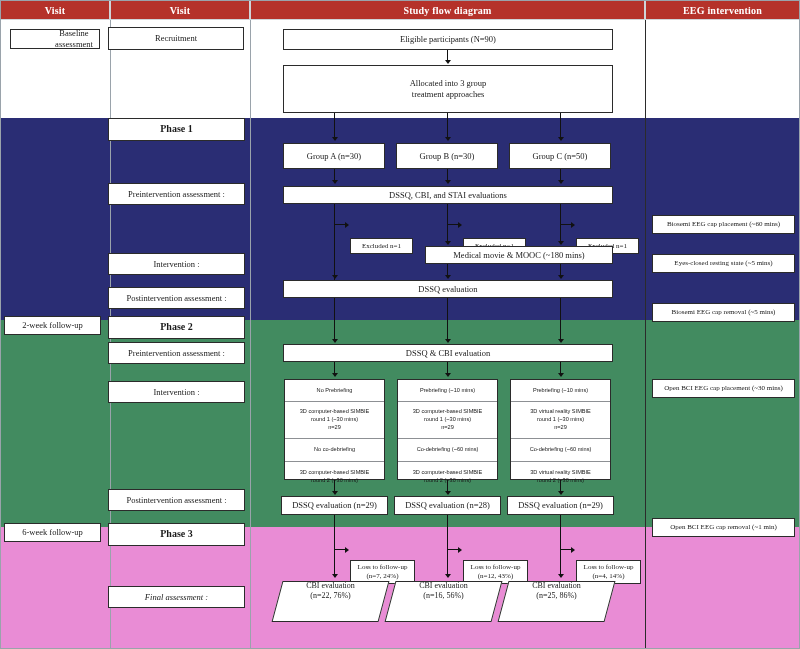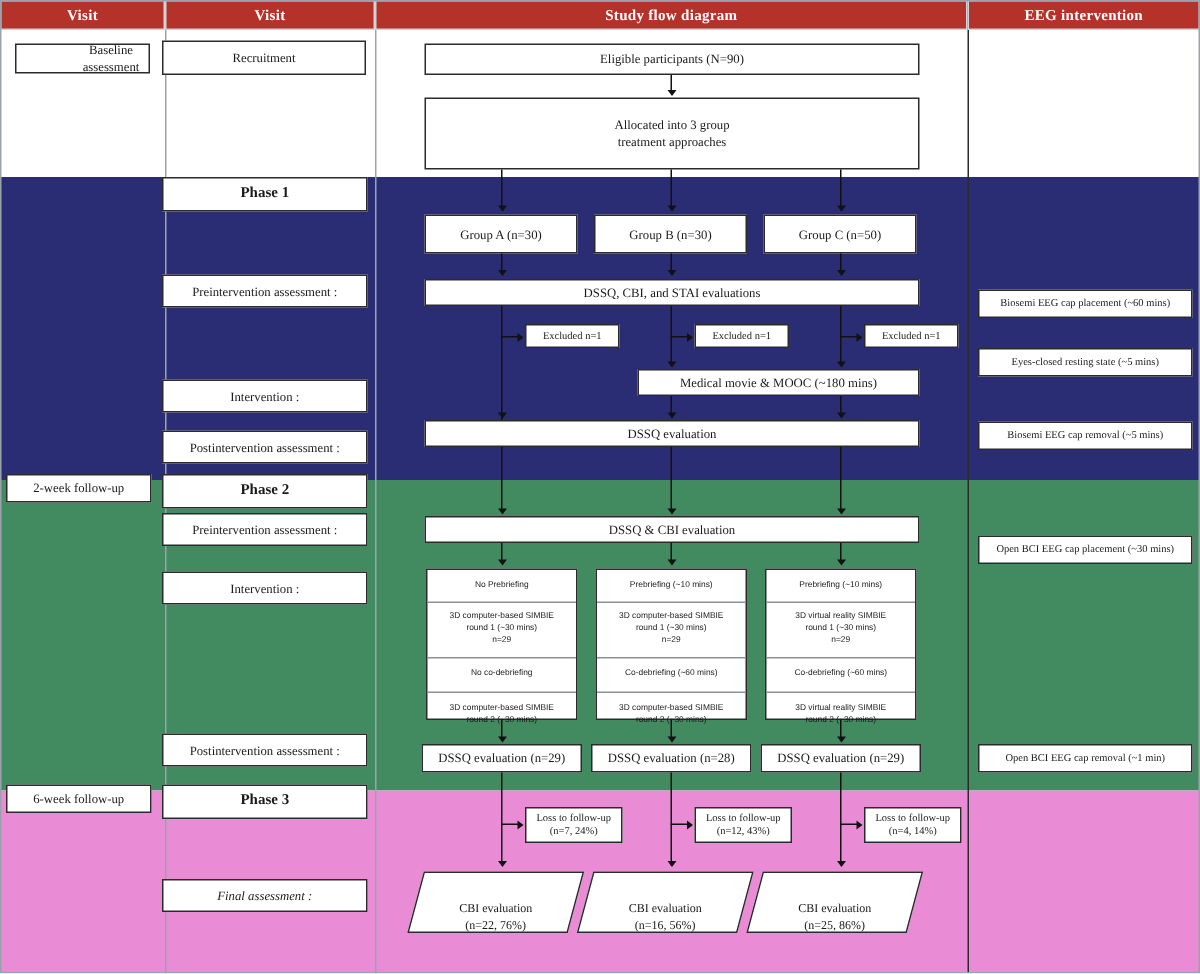--- a/index.html
+++ b/index.html
@@ -27,36 +27,36 @@
   .frame{position:absolute;left:0;top:0;width:800px;height:649px;
          border:1px solid #9aa3ab;box-sizing:border-box;pointer-events:none;}
 
   
   .box{position:absolute;background:#fff;border:1px solid #2b2b2b;
        box-sizing:border-box;display:flex;flex-direction:column;
        align-items:center;justify-content:center;text-align:center;
        font-size:8.5px;color:#1a1a1a;line-height:1.25;padding:1px 2px;}
   .box.thick{border-width:1.6px;}
   .box.bold{font-weight:bold;font-size:10px;}
-  .box.sm{font-size:7px;}
+  .box.sm{font-size:7px;margin-top:22px;}
 
   
   .stack{position:absolute;background:#fff;border:1px solid #2b2b2b;
          box-sizing:border-box;display:flex;flex-direction:column;}
   .stack .cell{flex:0 0 auto;display:flex;flex-direction:column;
        align-items:center;justify-content:center;text-align:center;
        font-size:5.6px;font-family:"Liberation Sans",sans-serif;
        color:#1a1a1a;line-height:1.4;border-bottom:1px solid #8d9094;padding:1px 2px;}
   .stack .cell:last-child{border-bottom:none;}
 
   
   .para{position:absolute;background:#fff;border:1px solid #2b2b2b;
         transform:skewX(-15deg);box-sizing:border-box;}
   .para-txt{position:absolute;display:flex;flex-direction:column;
-        align-items:center;justify-content:flex-end;text-align:center;
+        align-items:center;justify-content:flex-start;text-align:center;
         font-size:8px;color:#1a1a1a;line-height:1.3;}
 
   
   .ln{position:absolute;background:#111;}
   .ln.v{width:1.4px;}
   .ln.h{height:1.4px;}
   .arw{position:absolute;width:0;height:0;}
   .arw.down{border-left:3px solid transparent;border-right:3px solid transparent;
             border-top:4.5px solid #111;}
   .arw.right{border-top:3px solid transparent;border-bottom:3px solid transparent;

